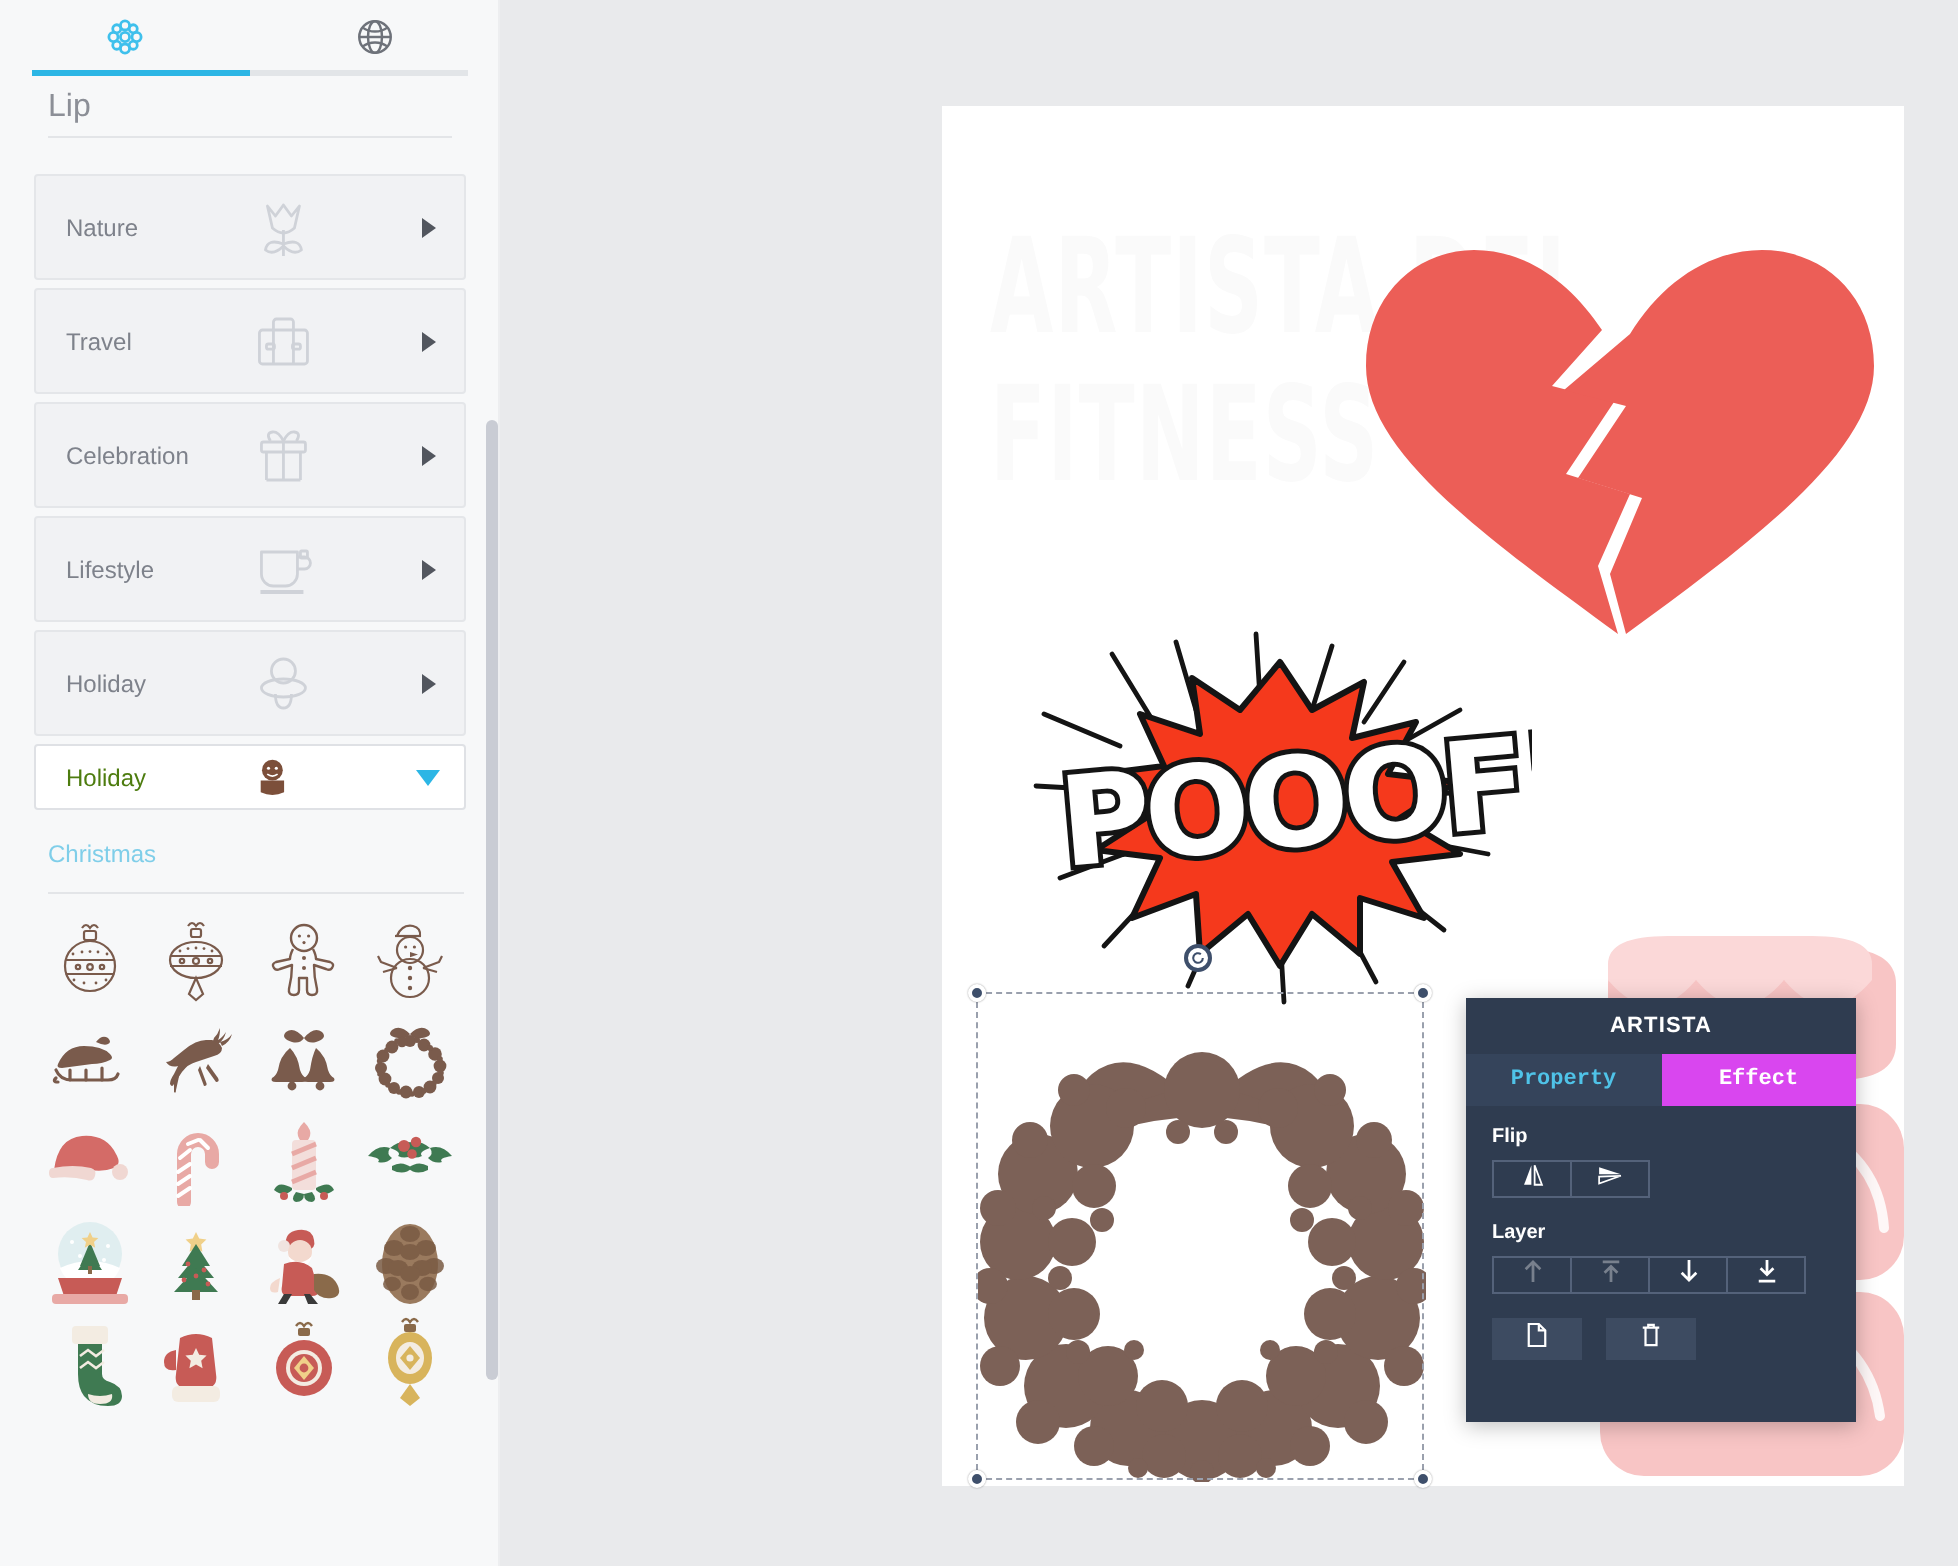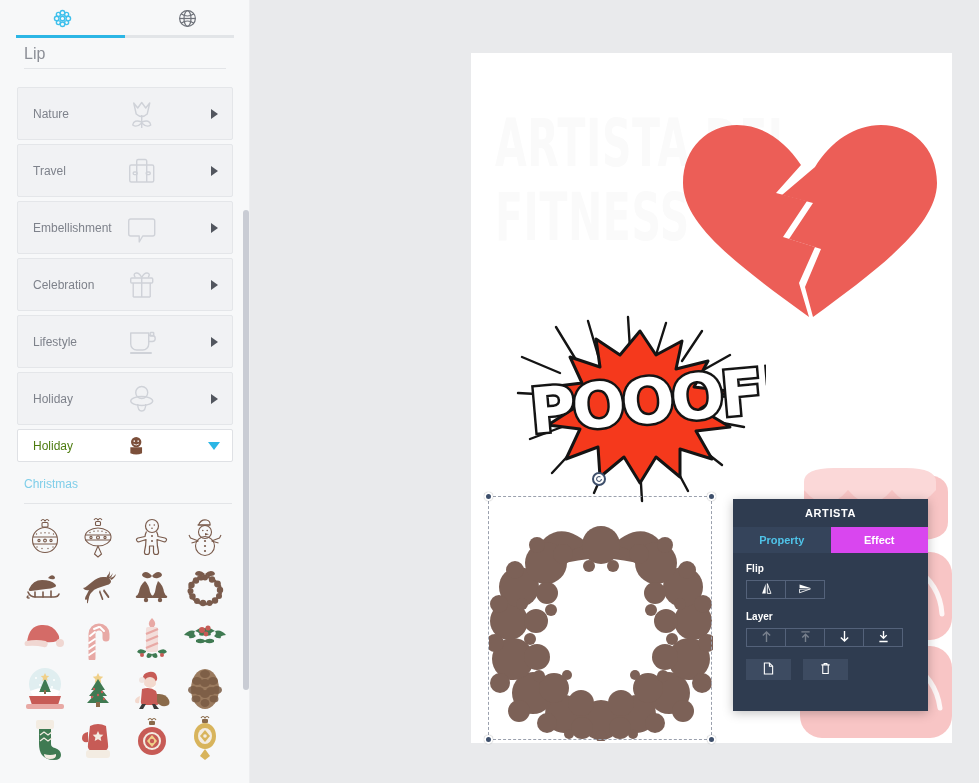--- a/index.html
+++ b/index.html
@@ -201,21 +201,21 @@
     background: #2f3c50;
     color: #ffffff;
     box-shadow: 0 2px 10px rgba(0,0,0,.25);
   }
   .pp-title {
     height: 28px; line-height: 28px;
     text-align: center;
     font-size: 11px; font-weight: bold;
     letter-spacing: .6px;
   }
-  .pp-tabs { display: flex; height: 26px; }
+  .pp-tabs { display: flex; height: 26px; font-family: Liberation Mono, monospace; }
   .pp-tab {
     flex: 1;
     display: flex; align-items: center; justify-content: center;
     font-size: 11px; font-weight: bold;
     cursor: pointer;
     background: #35445b;
     color: #4fc3e8;
   }
   .pp-tab.inactive { background: #d946ef; color: #ffffff; }
   .pp-body { padding: 10px 13px 0 13px; }
@@ -315,29 +315,20 @@
               <line x1="15" y1="14" x2="15" y2="31"></line>
               <line x1="25" y1="14" x2="25" y2="31"></line>
               <rect x="11.5" y="21" width="4" height="2.6" rx="1"></rect>
               <rect x="24.5" y="21" width="4" height="2.6" rx="1"></rect>
             </g>
           </svg>
         </span>
         <span class="cat-arrow"></span>
       </div>
 
-      <div class="cat-item">
-        <span class="cat-label">Embellishment</span>
-        <span class="cat-icon">
-          <svg width="40" height="40" viewBox="0 0 40 40">
-            <path d="M9 11 h22 a2 2 0 0 1 2 2 v13 a2 2 0 0 1 -2 2 h-10 l-3.5 6 v-6 h-8.5 a2 2 0 0 1 -2 -2 v-13 a2 2 0 0 1 2 -2 z" fill="none" stroke="#cfd2d8" stroke-width="1.4" stroke-linejoin="round"></path>
-          </svg>
-        </span>
-        <span class="cat-arrow"></span>
-      </div>
 
       <div class="cat-item">
         <span class="cat-label">Celebration</span>
         <span class="cat-icon">
           <svg width="40" height="40" viewBox="0 0 40 40">
             <g fill="none" stroke="#cfd2d8" stroke-width="1.4" stroke-linejoin="round">
               <path d="M13.5 12.5 q-2.5 -4 1 -4.5 q3 -.4 5.5 4.5"></path>
               <path d="M26.5 12.5 q2.5 -4 -1 -4.5 q-3 -.4 -5.5 4.5"></path>
               <rect x="9" y="13" width="22" height="5" rx="1"></rect>
               <path d="M11.5 18 v14 M28.5 18 v14 M11.5 32 h17"></path>

